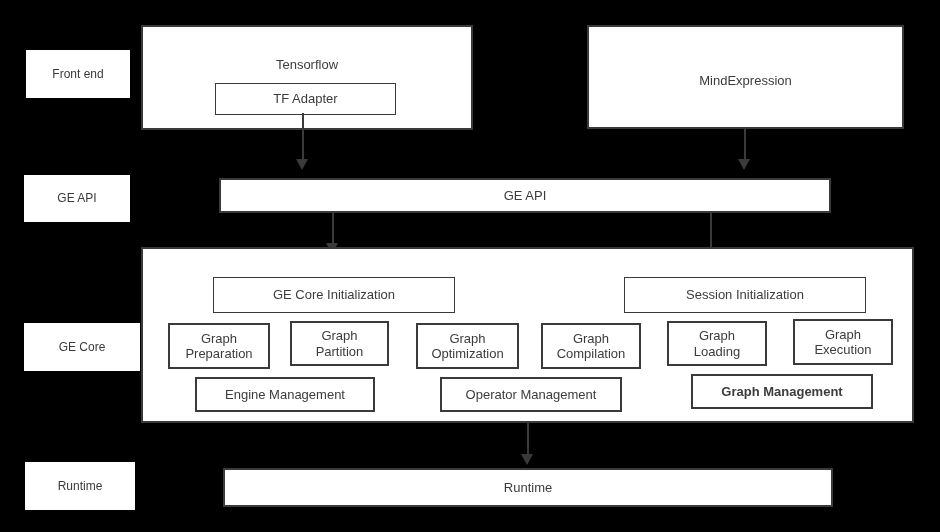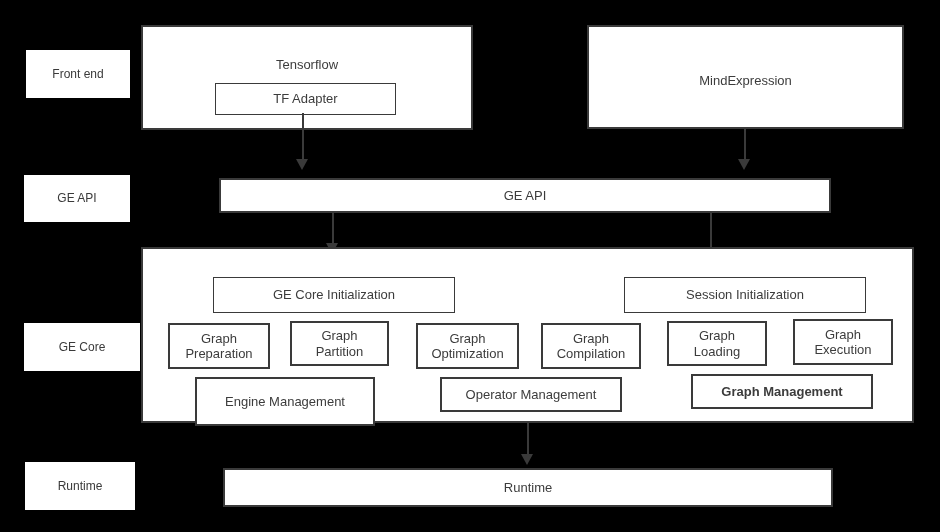--- a/index.html
+++ b/index.html
@@ -130,21 +130,21 @@
     <div class="box outline cell" style="left:273px; top:74px; width:103px; height:46px;">Graph
 Optimization</div>
     <div class="box outline cell" style="left:398px; top:74px; width:100px; height:46px;">Graph
 Compilation</div>
     <div class="box outline cell" style="left:524px; top:72px; width:100px; height:45px;">Graph
 Loading</div>
     <div class="box outline cell" style="left:650px; top:70px; width:100px; height:46px;">Graph
 Execution</div>
 
     
-    <div class="box outline cell-wide" style="left:52px; top:128px; width:180px; height:49px;">Engine Management</div>
+    <div class="box outline cell-wide" style="left:52px; top:128px; width:180px; height:35px;">Engine Management</div>
     <div class="box outline cell-wide" style="left:297px; top:128px; width:182px; height:35px;">Operator Management</div>
     <div class="box outline cell-wide" style="left:548px; top:125px; width:182px; height:35px;font-weight:bold;">Graph Management</div>
   </div>
 
   <div class="conn conn-v" style="left:527px; top:423px; height:33px;"></div>
   <div class="arrowhead" style="left:521px; top:454px;"></div>
 
   <div class="box outline bar-label" style="left:223px; top:468px; width:610px; height:39px;">Runtime</div>
 
 </div>

